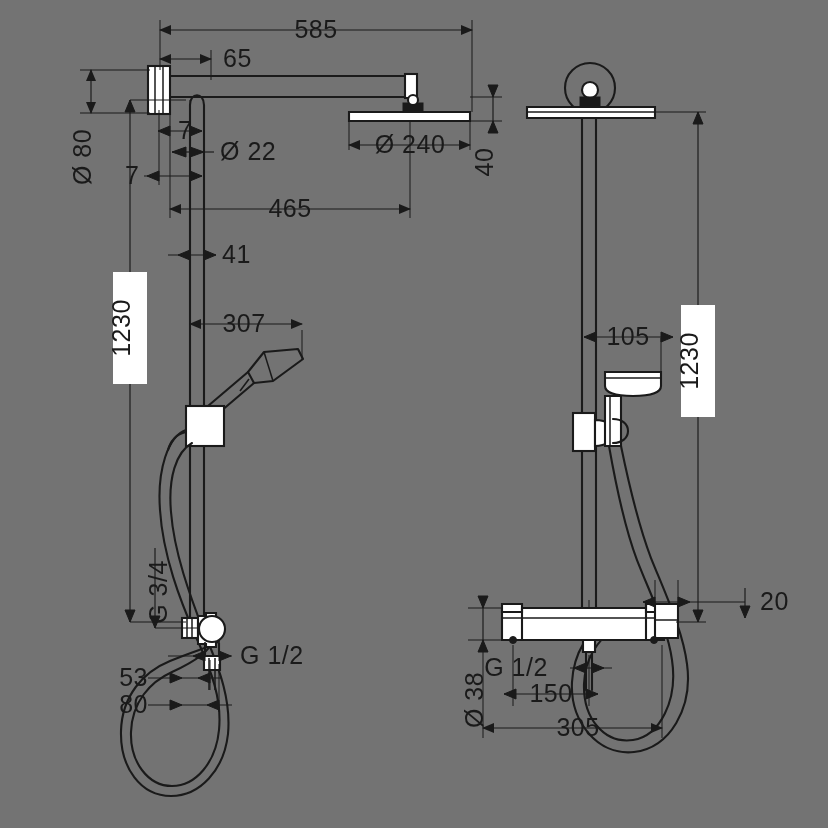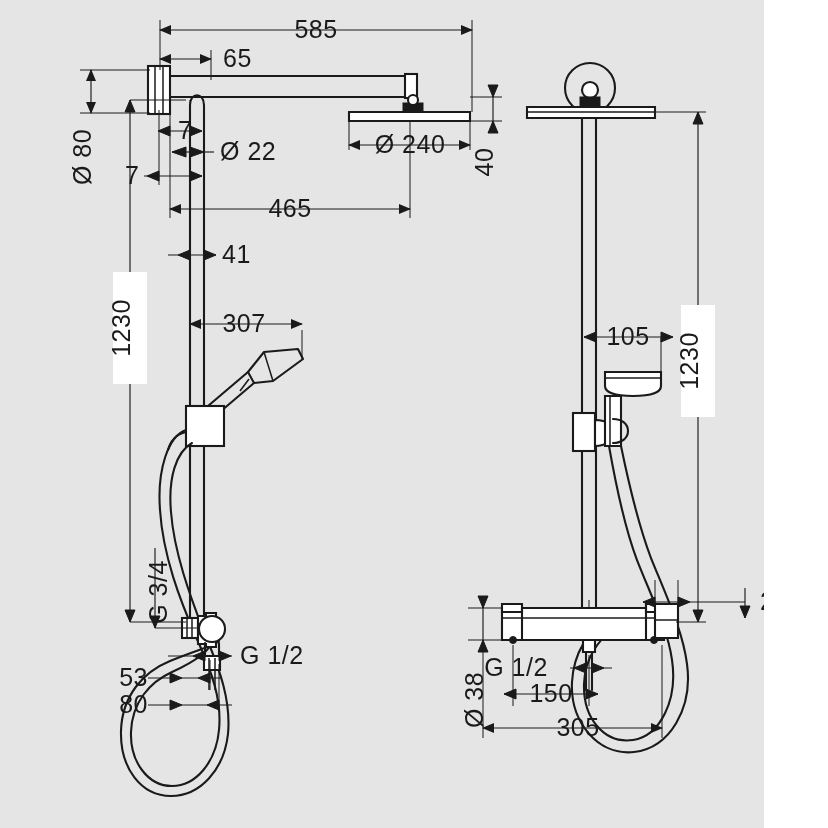--- a/index.html
+++ b/index.html
@@ -5,23 +5,23 @@
   html, body {
     margin: 0;
     padding: 0;
     background: #ffffff;
   }
   body {
     font-family: "Liberation Sans", sans-serif;
   }
   #sheet {
     position: relative;
-    width: 764px;
+    width: 828px;
     height: 828px;
-    background: #e5e5e5;
+    background: #737373;
     overflow: hidden;
   }
   #drawing {
     position: absolute;
     left: 0;
     top: 0;
     width: 828px;
     height: 828px;
   }
   .dim-text {

